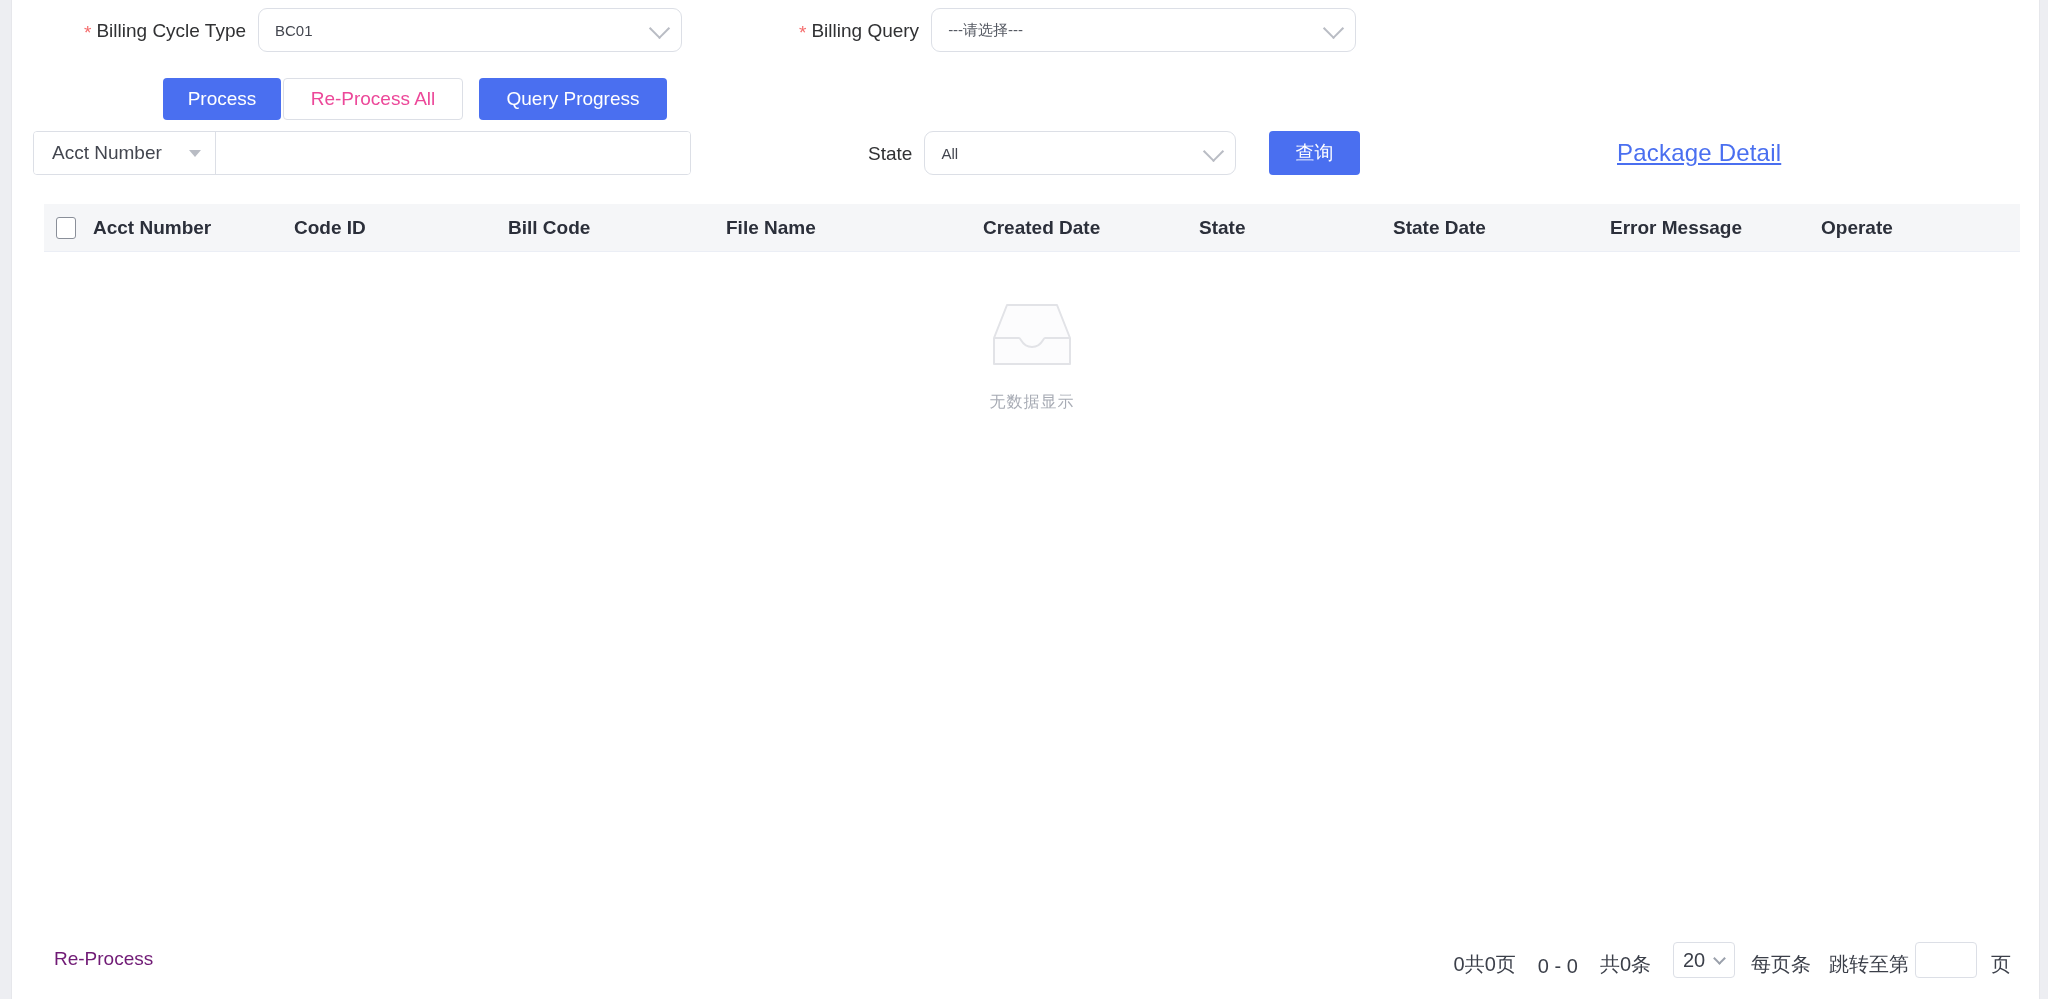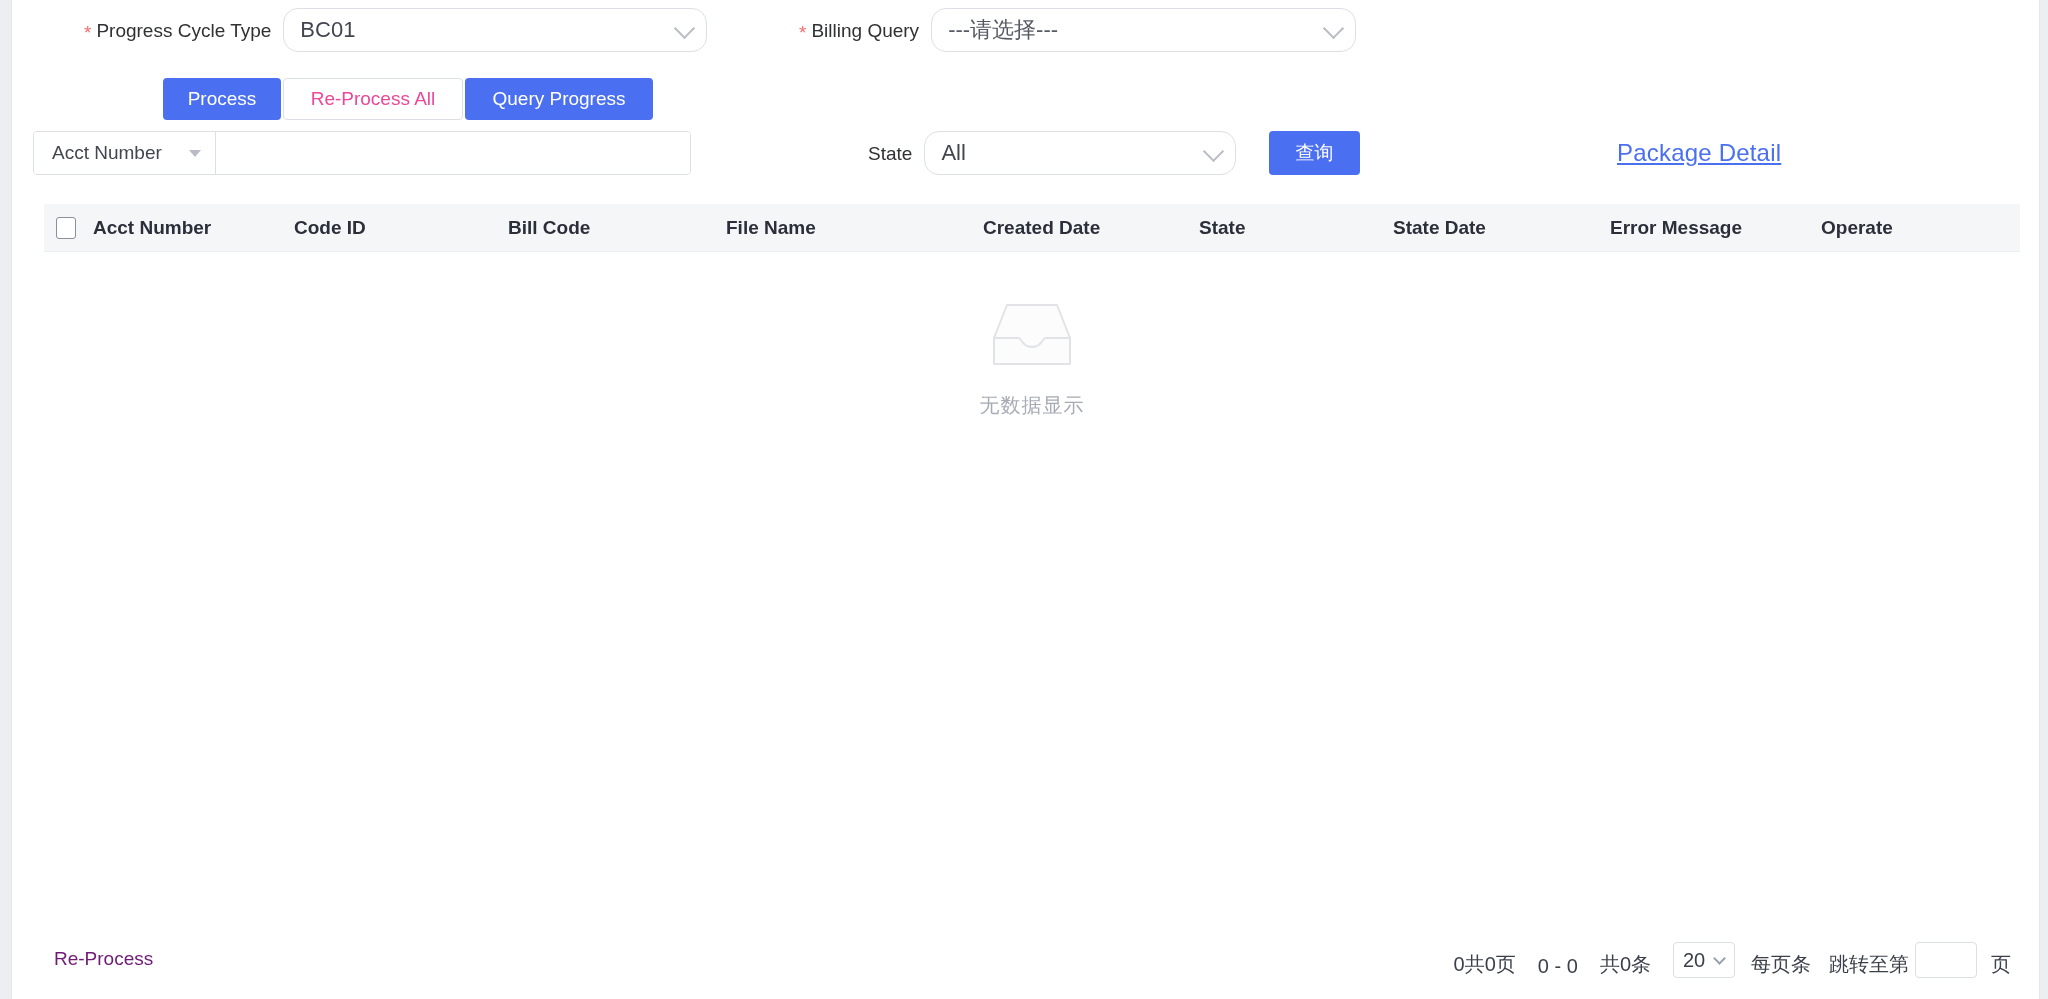--- a/index.html
+++ b/index.html
@@ -42,26 +42,26 @@
     color: #f56c6c;
     font-size: 19px;
     margin-right: 5px;
     position: relative;
     top: 2px;
   }
   .select-box {
     position: relative;
     height: 44px;
     border: 1px solid #dcdfe6;
-    border-radius: 15px;
+    border-radius: 9px;
     background: #fff;
     display: flex;
     align-items: center;
     padding: 0 42px 0 16px;
-    font-size: 22px;
+    font-size: 15px;
     color: #43464f;
     cursor: pointer;
     user-select: none;
   }
   .select-box.placeholder-val { color: #565a63; }
   .chev {
     position: absolute;
     right: 14px; top: 50%;
     width: 15px; height: 15px;
     margin-top: -9px;
@@ -99,21 +99,21 @@
     color: #ffffff;
   }
   .btn-default {
     background: #ffffff;
     color: #ec4899;
     border: 1px solid #dcdfe6;
     text-align: center;
   }
   #btn-process { width: 118px; }
   #btn-reprocess-all { width: 180px; margin-left: 2px; }
-  #btn-query-progress { width: 188px; margin-left: 2px; }
+  #btn-query-progress { width: 188px; margin-left: 16px; }
 
   
   .search-row {
     position: absolute;
     left: 0; top: 131px;
     width: 100%;
     height: 48px;
   }
   .search-group {
     position: absolute;
@@ -243,21 +243,21 @@
     position: absolute;
     left: 0; right: 0;
     top: 50px;
     display: flex;
     flex-direction: column;
     align-items: center;
   }
   .empty-icon { width: 86px; height: 66px; display: block; }
   .empty-text {
     margin-top: 24px;
-    font-size: 20px;
+    font-size: 16px;
     color: #a7abb4;
     letter-spacing: 1px;
   }
 
   
   .footer {
     position: absolute;
     left: 0; top: 936px;
     width: 100%;
     height: 63px;
@@ -319,21 +319,21 @@
 </style>
 </head>
 <body>
 
 <div class="page">
 
   <div class="form-row">
 
     <div class="field" id="field-bct">
       <div class="field-label">
-        <span class="req-star">*</span><span>Progress Cycle Type</span>
+        <span class="req-star">*</span><span>Billing Cycle Type</span>
       </div>
       <div class="select-box">
         <span>BC01</span>
         <span class="chev"></span>
       </div>
     </div>
 
     <div class="field" id="field-bc">
       <div class="field-label">
         <span class="req-star">*</span><span>Billing Query</span>

